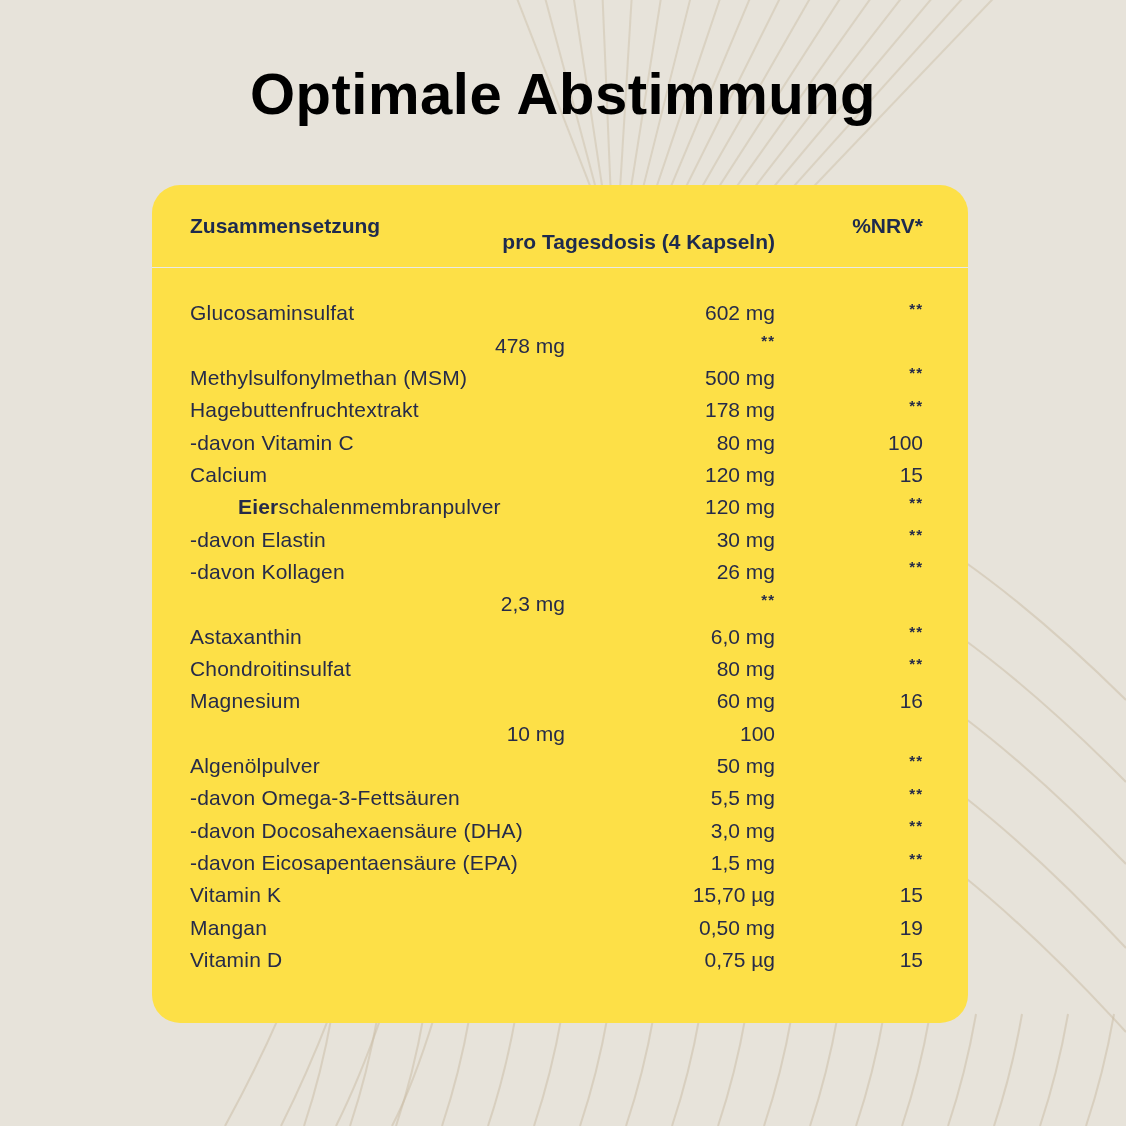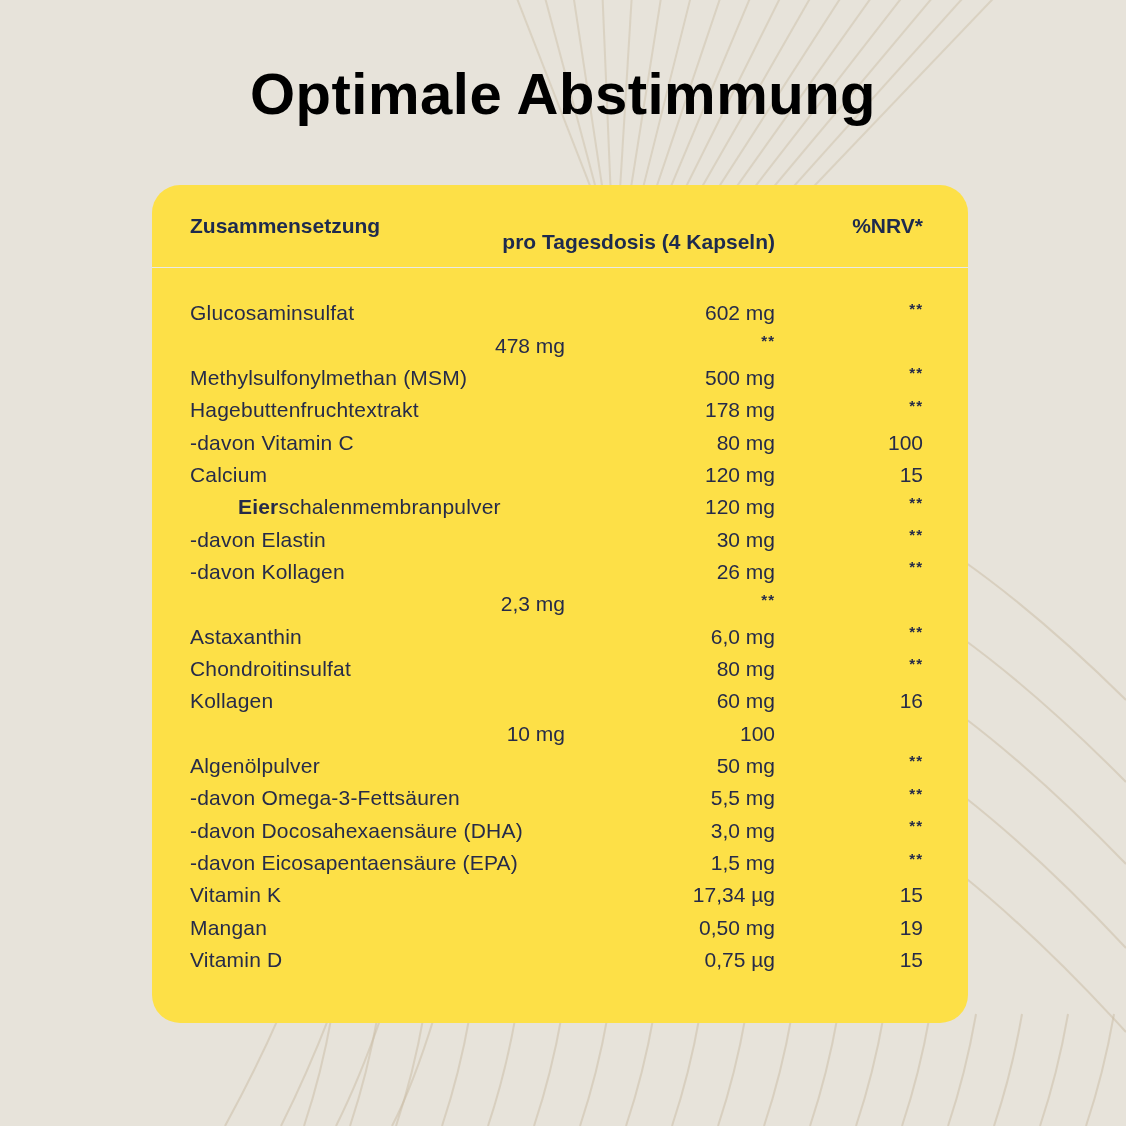--- a/index.html
+++ b/index.html
@@ -180,21 +180,21 @@
           <span class="cell name">Astaxanthin</span>
           <span class="cell amount">6,0 mg</span>
           <span class="cell nrv fn">**</span>
         </div>
         <div class="row">
           <span class="cell name">Chondroitinsulfat</span>
           <span class="cell amount">80 mg</span>
           <span class="cell nrv fn">**</span>
         </div>
         <div class="row">
-          <span class="cell name">Kollagen</span>
+          <span class="cell name">Magnesium</span>
           <span class="cell amount">60 mg</span>
           <span class="cell nrv">16</span>
         </div>
         <div class="row">
           <span class="cell amount">10 mg</span>
           <span class="cell nrv">100</span>
         </div>
         <div class="row">
           <span class="cell name">Algenölpulver</span>
           <span class="cell amount">50 mg</span>
@@ -210,21 +210,21 @@
           <span class="cell amount">3,0 mg</span>
           <span class="cell nrv fn">**</span>
         </div>
         <div class="row">
           <span class="cell name">-davon Eicosapentaensäure (EPA)</span>
           <span class="cell amount">1,5 mg</span>
           <span class="cell nrv fn">**</span>
         </div>
         <div class="row">
           <span class="cell name">Vitamin K</span>
-          <span class="cell amount">17,34 µg</span>
+          <span class="cell amount">15,70 µg</span>
           <span class="cell nrv">15</span>
         </div>
         <div class="row">
           <span class="cell name">Mangan</span>
           <span class="cell amount">0,50 mg</span>
           <span class="cell nrv">19</span>
         </div>
         <div class="row">
           <span class="cell name">Vitamin D</span>
           <span class="cell amount">0,75 µg</span>

